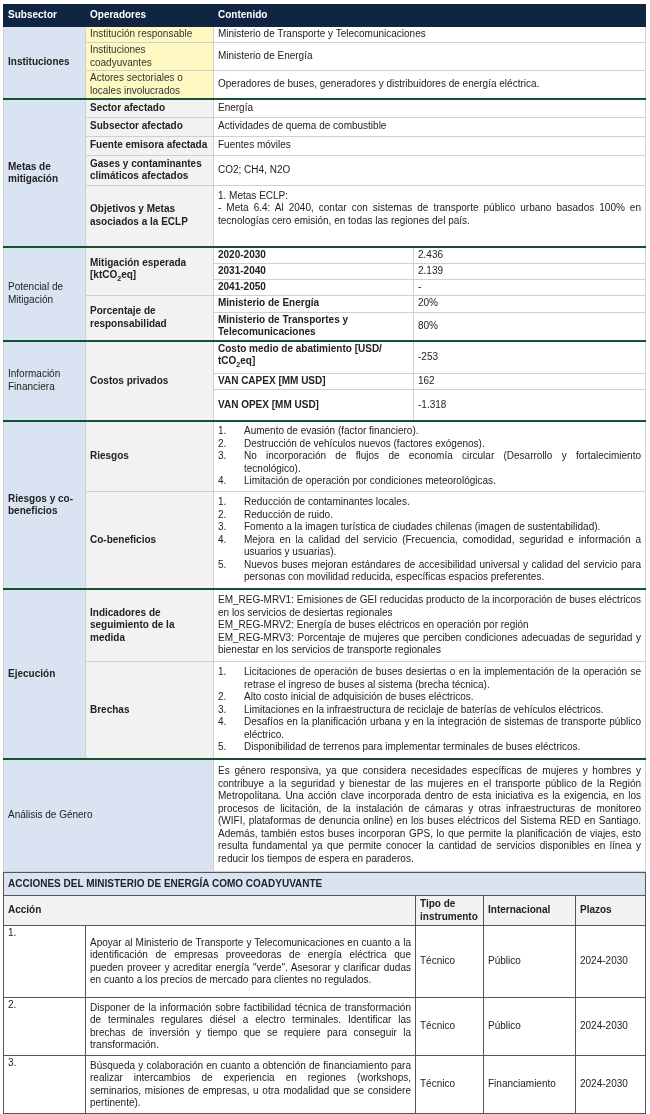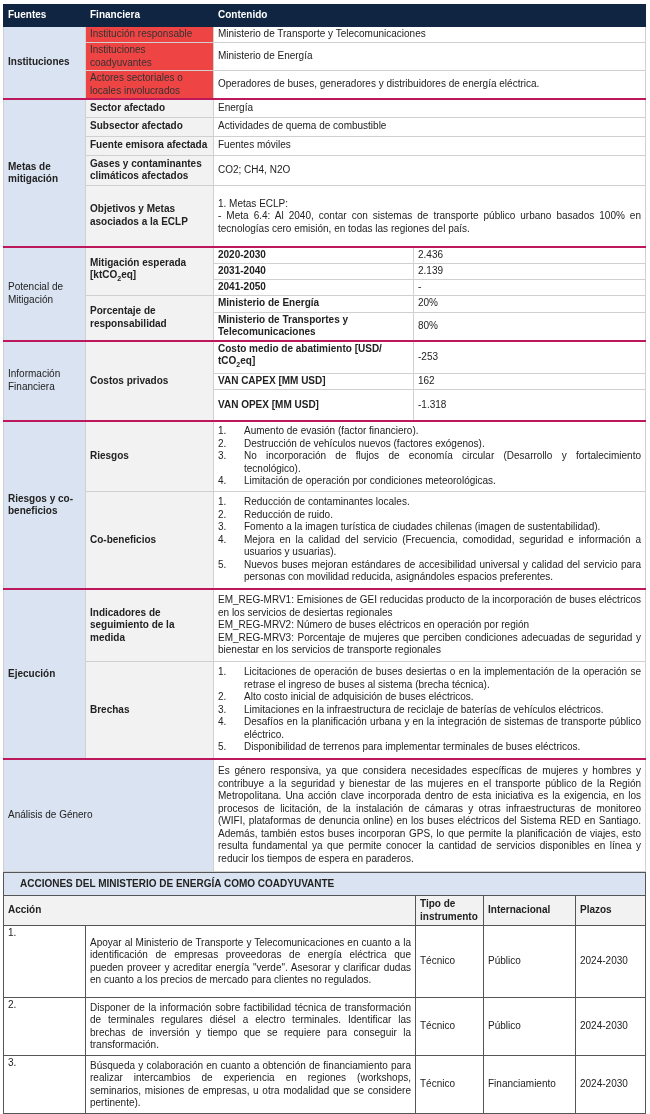--- a/index.html
+++ b/index.html
@@ -4,49 +4,49 @@
 <style>
   html, body { margin: 0; padding: 0; background: #ffffff; }
   body { width: 650px; height: 1114px; overflow: hidden; position: relative;
          font-family: "Liberation Sans", sans-serif; font-size: 10px; color: #222; }
   .wrap { position: absolute; left: 3px; top: 4px; width: 642px; }
   table { border-collapse: collapse; width: 642px; table-layout: fixed; }
   td, th { font-size: 10px; line-height: 12.5px; vertical-align: middle; padding: 1px 4px;
            border: 1px solid #d0d0d0; }
   thead th { background: #0f2542; color: #fff; font-weight: bold; text-align: left; height: 17px; padding: 2px 4px; border-color: #0f2542; }
   .sec { background: #dae3f1; font-weight: bold; color: #222; margin-left: 8px; }
-  .sub { background: #ef4444; color: #333; }
+  .sub { background: #fef9c3; color: #333; }
   .subb { background: #f2f2f2; font-weight: bold; color: #222; }
   .cont { background: #fff; }
   .bold { font-weight: bold; margin-top: 32px; }
-  tr.sectop > td { border-top: 2px solid #be185d; }
+  tr.sectop > td { border-top: 2px solid #14532d; }
   ol { margin: 0; padding: 0 0 0 0; list-style: none; }
   ol li { display: flex; }
   ol li .n { width: 26px; flex: 0 0 26px; }
   .just { text-align: justify; }
-  .acc-title { background: #dae3f1; font-weight: bold; padding: 5px 16px; border: 1px solid #555; }
+  .acc-title { background: #dae3f1; font-weight: bold; padding: 5px 4px; border: 1px solid #555; }
   .acc th { background: #f2f2f2; color: #222; font-weight: bold; text-align: left; border: 1px solid #555; padding: 2px 4px; }
   .acc td { border: 1px solid #555; }
   sub { font-size: 7px; }
 </style>
 </head>
 <body>
 
 <div class="wrap">
 <table>
   <colgroup>
     <col style="width:82px">
         <col style="width:128px">
         <col style="width:200px">
         <col style="width:232px">
   </colgroup>
   <thead>
     <tr>
-      <th>Fuentes</th>
-      <th>Financiera</th>
+      <th>Subsector</th>
+      <th>Operadores</th>
       <th colspan="2">Contenido</th>
     </tr>
   </thead>
   <tbody>
 
     <tr style="height:16px">
       <td rowspan="3" class="sec">Instituciones</td>
       <td class="sub">Institución responsable</td>
       <td colspan="2" class="cont">Ministerio de Transporte y Telecomunicaciones</td>
     </tr>
@@ -71,21 +71,21 @@
     <tr style="height:19px">
       <td class="subb">Fuente emisora afectada</td>
       <td colspan="2" class="cont">Fuentes móviles</td>
     </tr>
     <tr style="height:30px">
       <td class="subb">Gases y contaminantes climáticos afectados</td>
       <td colspan="2" class="cont">CO2; CH4, N2O</td>
     </tr>
     <tr style="height:62px">
       <td class="subb">Objetivos y Metas asociados a la ECLP</td>
-      <td colspan="2" class="cont just" style="vertical-align:top;padding-top:12px">
+      <td colspan="2" class="cont just" style="vertical-align:top;padding-top:4px">
         <div>1. Metas ECLP:</div>
         <div>- Meta 6.4: Al 2040, contar con sistemas de transporte público urbano basados 100% en tecnologías cero emisión, en todas las regiones del país.</div>
       </td>
     </tr>
 
     <tr class="sectop" style="height:16px">
       <td rowspan="5" class="sec" style="font-weight:normal">Potencial de Mitigación</td>
       <td rowspan="3" class="subb"><span>Mitigación esperada [ktCO</span><sub>2</sub><span>eq]</span></td>
       <td class="bold cont">2020-2030</td>
       <td class="cont">2.436</td>
@@ -162,32 +162,32 @@
           <li>
                 <span class="n">3.</span>
                 <span>Fomento a la imagen turística de ciudades chilenas (imagen de sustentabilidad).</span>
               </li>
           <li>
                 <span class="n">4.</span>
                 <span>Mejora en la calidad del servicio (Frecuencia, comodidad, seguridad e información a usuarios y usuarias).</span>
               </li>
           <li>
                 <span class="n">5.</span>
-                <span>Nuevos buses mejoran estándares de accesibilidad universal y calidad del servicio para personas con movilidad reducida, asignándoles espacios preferentes.</span>
+                <span>Nuevos buses mejoran estándares de accesibilidad universal y calidad del servicio para personas con movilidad reducida, específicas espacios preferentes.</span>
               </li>
         </ol>
       </td>
     </tr>
 
     <tr class="sectop" style="height:72px">
       <td rowspan="2" class="sec">Ejecución</td>
       <td class="subb">Indicadores de seguimiento de la medida</td>
       <td colspan="2" class="cont just">
         <div>EM_REG-MRV1: Emisiones de GEI reducidas producto de la incorporación de buses eléctricos en los servicios de desiertas regionales</div>
-        <div>EM_REG-MRV2: Número de buses eléctricos en operación por región</div>
+        <div>EM_REG-MRV2: Energía de buses eléctricos en operación por región</div>
         <div>EM_REG-MRV3: Porcentaje de mujeres que perciben condiciones adecuadas de seguridad y bienestar en los servicios de transporte regionales</div>
       </td>
     </tr>
     <tr style="height:98px">
       <td class="subb">Brechas</td>
       <td colspan="2" class="cont just">
         <ol>
           <li>
                 <span class="n">1.</span>
                 <span>Licitaciones de operación de buses desiertas o en la implementación de la operación se retrase el ingreso de buses al sistema (brecha técnica).</span>

